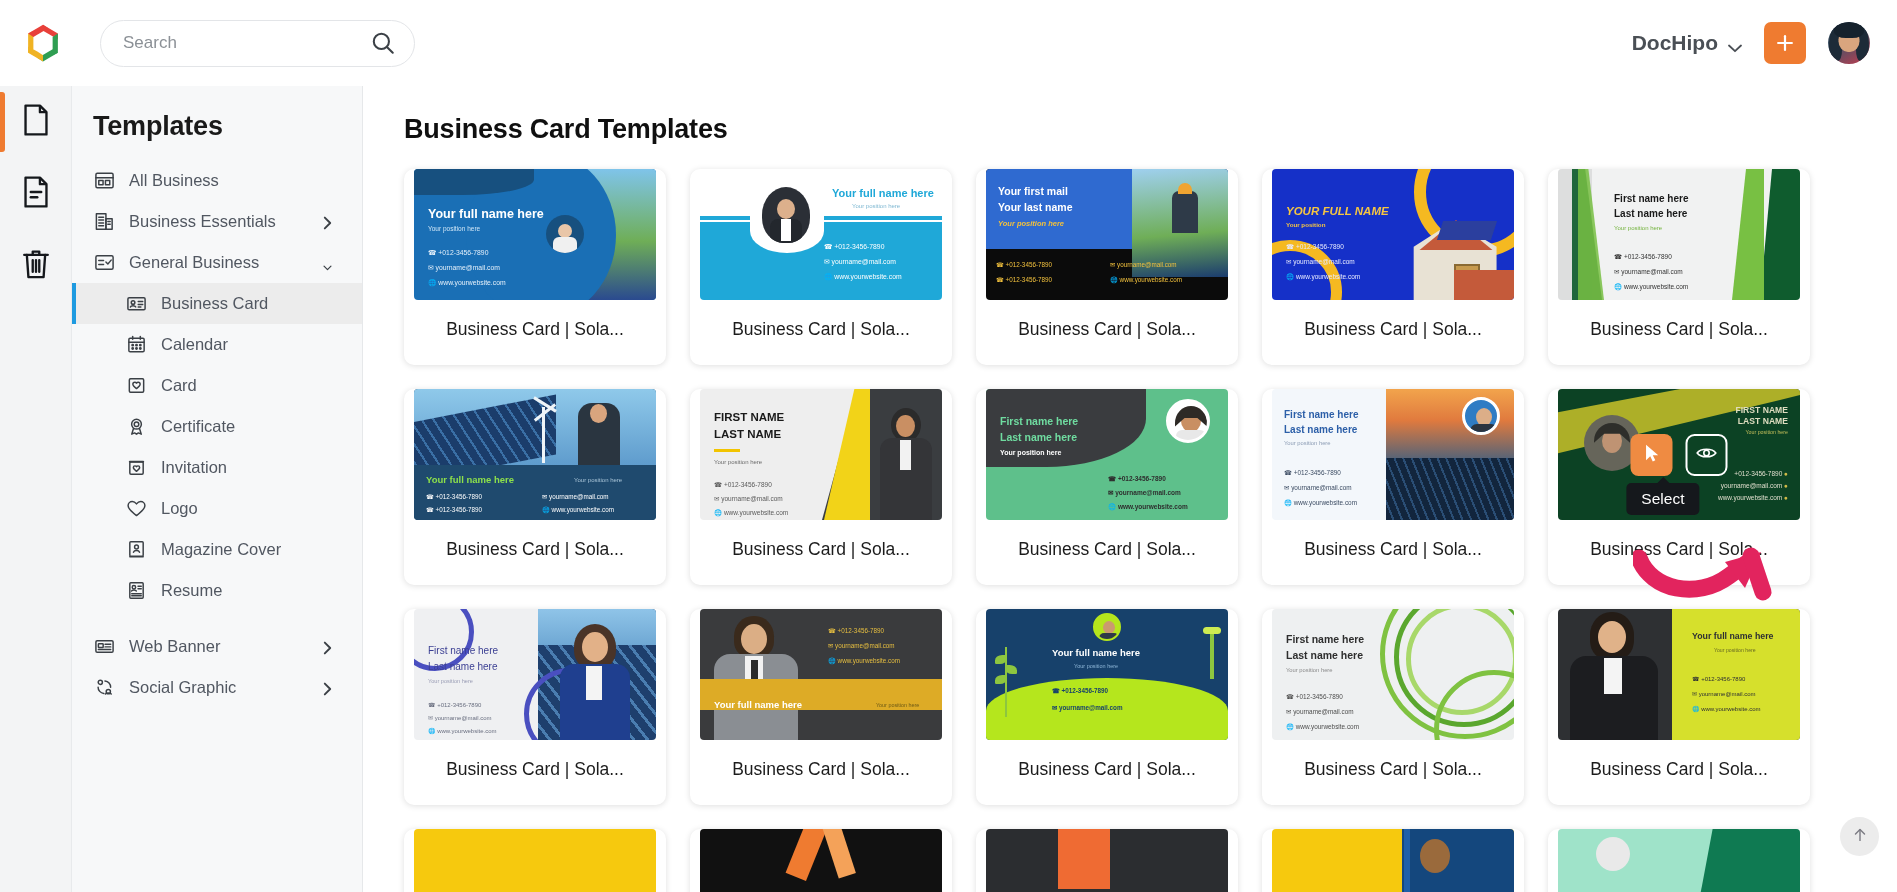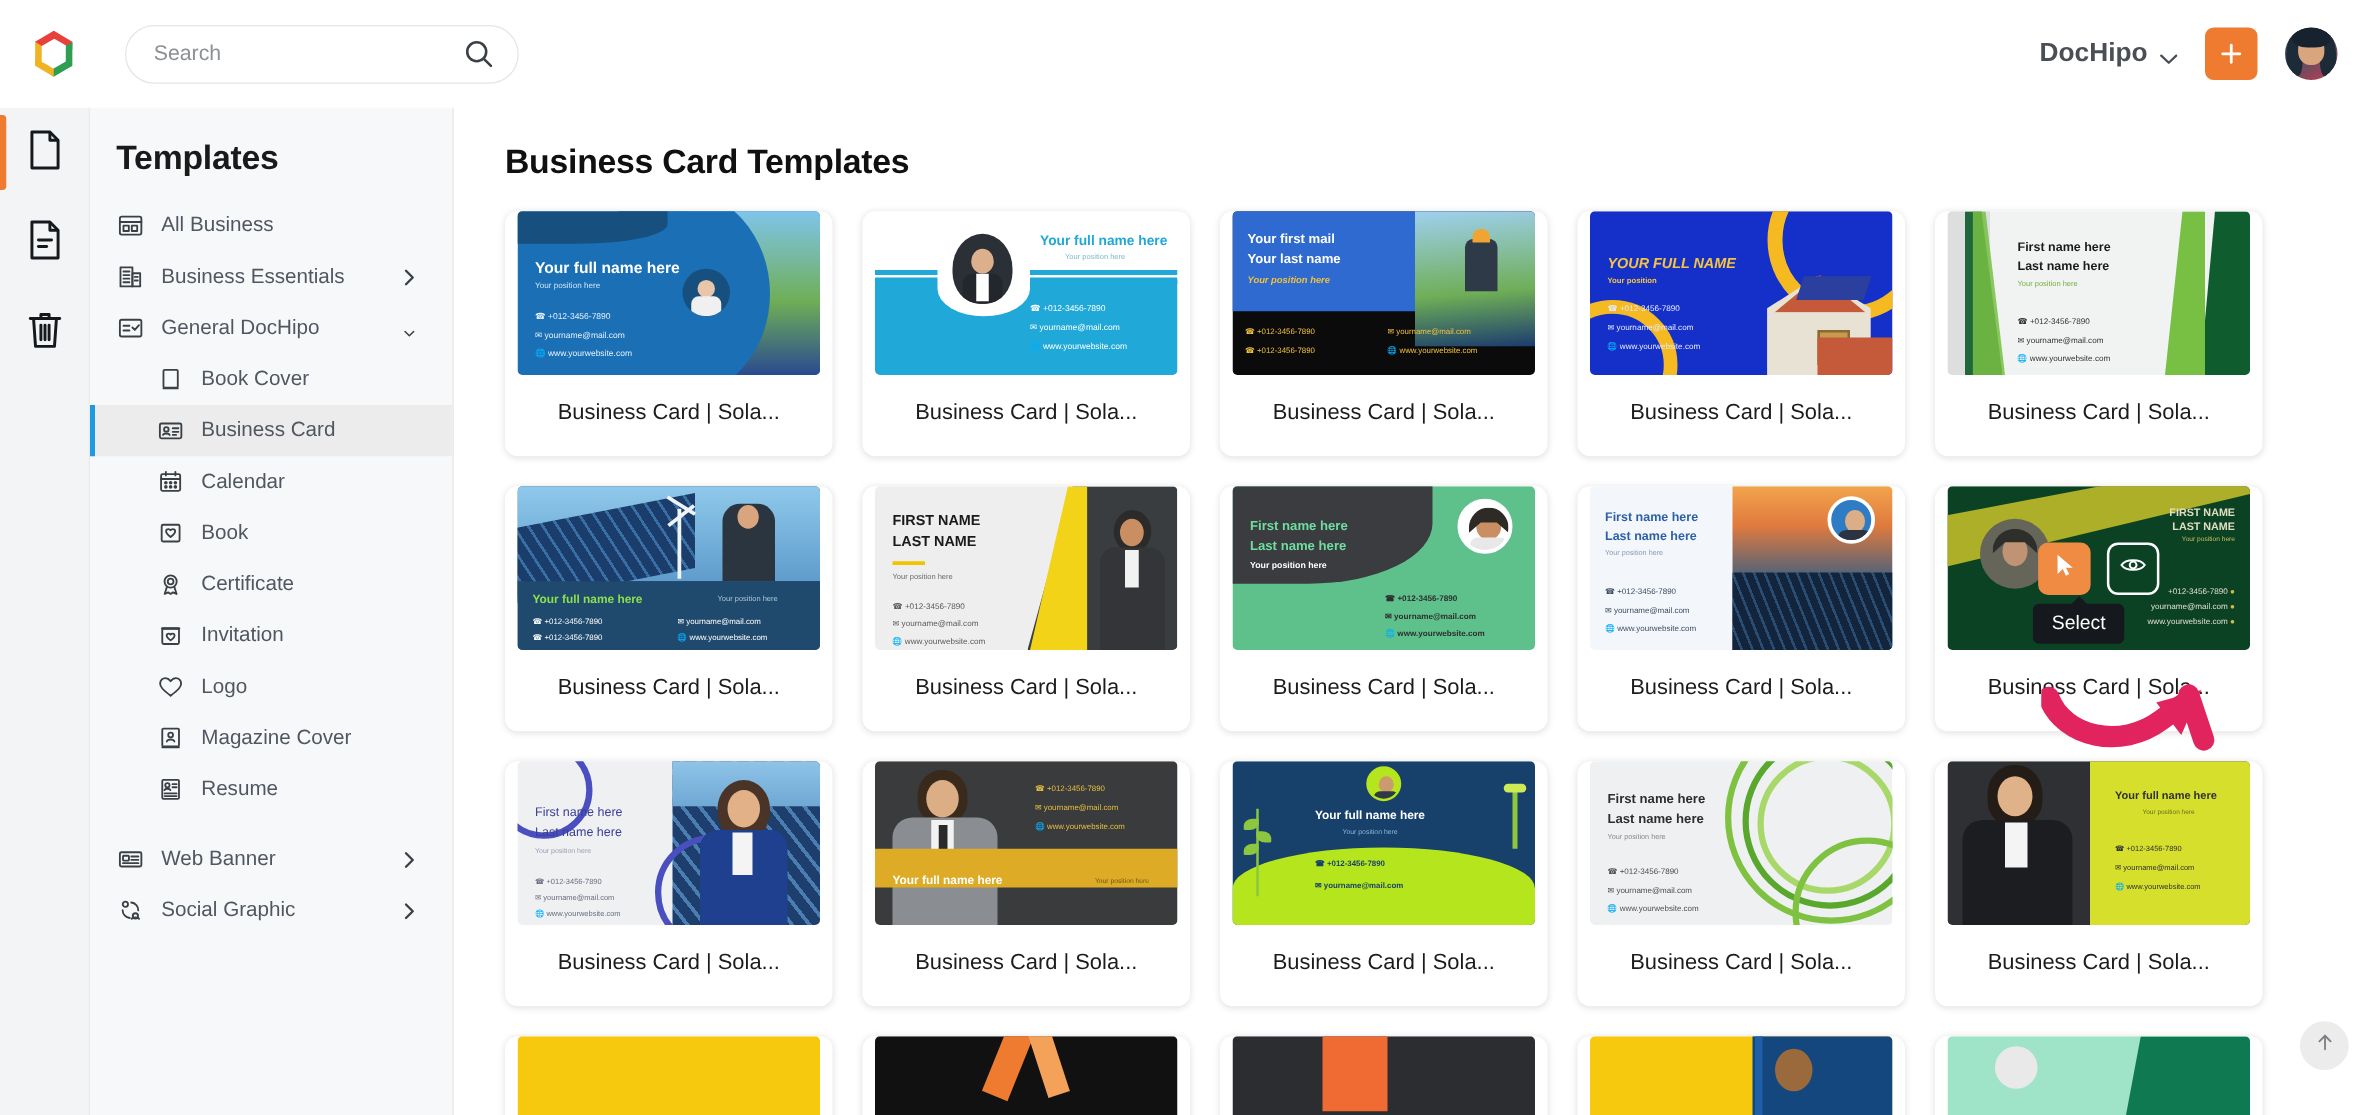--- a/index.html
+++ b/index.html
@@ -266,33 +266,24 @@
       </div>
       <div class="nav-item">
         <span class="nav-ico">
           <svg viewBox="0 0 22 22" fill="none" stroke="#3b4046" stroke-width="1.55" stroke-linejoin="round" stroke-linecap="round">
             <rect x="2" y="4" width="18" height="14" rx="1.5"></rect>
             <line x1="5" y1="9" x2="10" y2="9"></line>
             <line x1="5" y1="13" x2="10" y2="13"></line>
             <polyline points="12.5,10.5 14.5,12.5 18,8.5"></polyline>
           </svg>
         </span>
-        <span class="nav-lbl">General DocHipo</span>
+        <span class="nav-lbl">General Business</span>
         <span class="nav-arrow"><svg viewBox="0 0 14 9" fill="none" stroke="#3b4046" stroke-width="1.9" stroke-linecap="round" stroke-linejoin="round">
             <polyline points="1.6,1.8 7,7.2 12.4,1.8"></polyline>
           </svg></span>
-      </div>
-      <div class="nav-item sub">
-        <span class="nav-ico">
-          <svg viewBox="0 0 22 22" fill="none" stroke="#3b4046" stroke-width="1.55" stroke-linejoin="round" stroke-linecap="round">
-            <rect x="5" y="3" width="12" height="15" rx="1"></rect>
-            <line x1="5" y1="18.6" x2="17" y2="18.6"></line>
-          </svg>
-        </span>
-        <span class="nav-lbl">Book Cover</span>
       </div>
       <div class="nav-item sub active">
         <span class="nav-ico">
           <svg viewBox="0 0 22 22" fill="none" stroke="#3b4046" stroke-width="1.55" stroke-linejoin="round" stroke-linecap="round">
             <rect x="2" y="5" width="18" height="12.5" rx="1.3"></rect>
             <circle cx="7.4" cy="10" r="1.9"></circle>
             <path d="M4.6 14.6 c0.6-1.6 4.9-1.6 5.6 0"></path>
             <line x1="12.8" y1="9" x2="17.5" y2="9"></line>
             <line x1="12.8" y1="12" x2="17.5" y2="12"></line>
             <line x1="12.8" y1="14.6" x2="15.6" y2="14.6"></line>
@@ -317,21 +308,21 @@
         </span>
         <span class="nav-lbl">Calendar</span>
       </div>
       <div class="nav-item sub">
         <span class="nav-ico">
           <svg viewBox="0 0 22 22" fill="none" stroke="#3b4046" stroke-width="1.55" stroke-linejoin="round" stroke-linecap="round">
             <rect x="3.5" y="4" width="15" height="14" rx="1.2"></rect>
             <path d="M11 14.2 c-2.4-1.9-3.8-3.1-3.8-4.6 0-1.1 0.9-2 2-2 0.8 0 1.4 0.4 1.8 1 0.4-0.6 1-1 1.8-1 1.1 0 2 0.9 2 2 0 1.5-1.4 2.7-3.8 4.6z"></path>
           </svg>
         </span>
-        <span class="nav-lbl">Book</span>
+        <span class="nav-lbl">Card</span>
       </div>
       <div class="nav-item sub">
         <span class="nav-ico">
           <svg viewBox="0 0 22 22" fill="none" stroke="#3b4046" stroke-width="1.55" stroke-linejoin="round" stroke-linecap="round">
             <circle cx="11" cy="8.6" r="5.1"></circle>
             <circle cx="11" cy="8.6" r="2.4"></circle>
             <path d="M7.8 13.4 L6 19 l3-1.3 L11 19 l2-1.3 L16 19 l-1.8-5.6"></path>
           </svg>
         </span>
         <span class="nav-lbl">Certificate</span>

